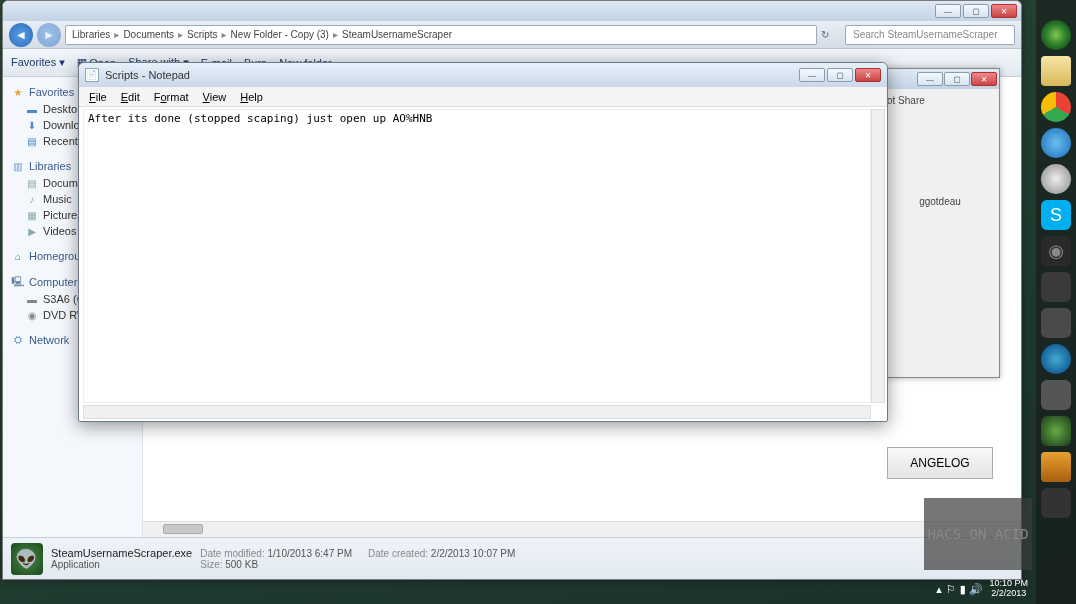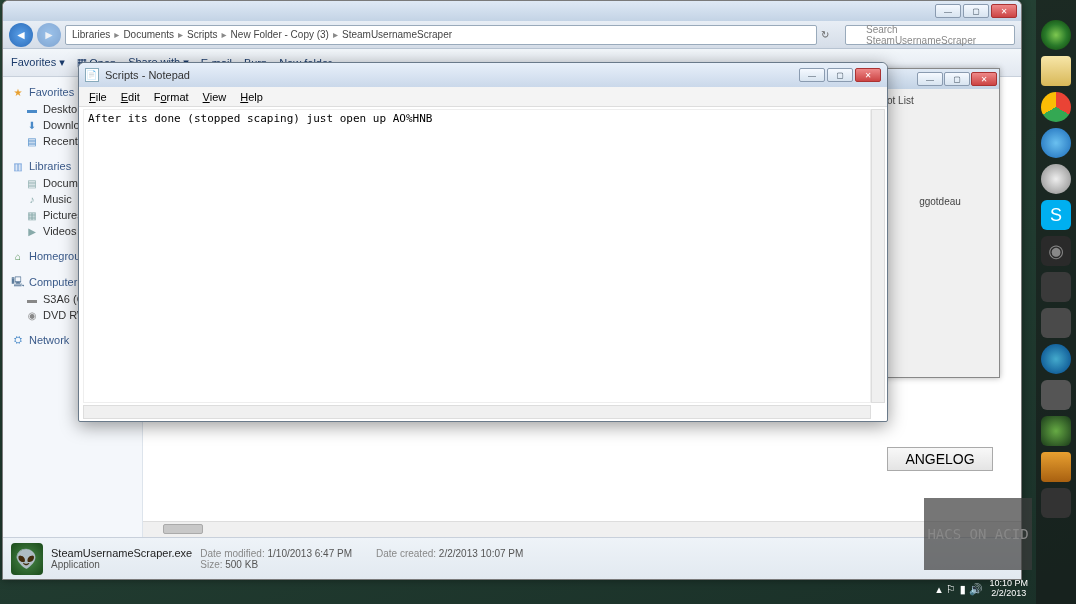--- a/index.html
+++ b/index.html
@@ -15,45 +15,45 @@
 
 .explorer { position: absolute; left: 2px; top: 0; width: 1020px; height: 580px; background: #fff; border: 1px solid #7a7a7a; border-radius: 6px 6px 0 0; box-shadow: 0 0 8px rgba(0,0,0,0.4); }
 .explorer-titlebar { height: 20px; background: linear-gradient(#dfe9f5, #c3d3e5); border-radius: 6px 6px 0 0; display: flex; align-items: center; justify-content: flex-end; padding: 0 4px; gap: 2px; }
 .win-btn { width: 26px; height: 14px; border: 1px solid #8a9bb0; border-radius: 2px; background: linear-gradient(#f5f9ff,#d8e4f0); font-size: 8px; display: flex; align-items: center; justify-content: center; color: #3a4a5a; }
 .win-btn.close { background: linear-gradient(#e88,#c44); color: #fff; border-color: #a33; }
 
 .explorer-nav { height: 28px; background: linear-gradient(#e8eef5,#d5dde8); border-bottom: 1px solid #b8c4d2; display: flex; align-items: center; padding: 0 6px; gap: 4px; }
 .nav-back { width: 24px; height: 24px; border-radius: 50%; background: radial-gradient(#5aa0e8,#2a6ab8); display: flex; align-items: center; justify-content: center; color: #fff; font-size: 12px; }
 .breadcrumb { flex: 1; height: 20px; background: #fff; border: 1px solid #9ab; border-radius: 2px; display: flex; align-items: center; padding: 0 6px; font-size: 10px; color: #444; gap: 4px; }
 .breadcrumb span.sep { color: #888; }
-.search-box { width: 170px; height: 20px; background: #fff; border: 1px solid #9ab; border-radius: 2px; font-size: 10px; color: #888; padding: 0 20px; display: flex; align-items: center; }
+.search-box { width: 170px; height: 20px; background: #fff; border: 1px solid #9ab; border-radius: 2px; font-size: 10px; color: #888; padding: 0 7px; display: flex; align-items: center; }
 
 .explorer-toolbar { height: 28px; background: linear-gradient(#f2f6fa,#e2e8f0); border-bottom: 1px solid #c8d0db; display: flex; align-items: center; padding: 0 8px; gap: 12px; font-size: 11px; color: #1a3a6a; }
 .toolbar-item { display: flex; align-items: center; gap: 2px; }
 
 .explorer-body { display: flex; height: calc(100% - 76px - 42px); }
 .sidebar { width: 140px; background: #f4f7fb; border-right: 1px solid #dde4ec; padding: 6px 4px; font-size: 11px; overflow: hidden; }
 .side-group { margin-bottom: 8px; }
 .side-head { color: #3a5a8a; font-weight: 400; padding: 2px 4px; display: flex; align-items: center; gap: 4px; }
 .side-item { padding: 1px 4px 1px 18px; color: #333; display: flex; align-items: center; gap: 4px; white-space: nowrap; }
 .side-icon { width: 14px; height: 14px; display: inline-flex; align-items: center; justify-content: center; font-size: 10px; }
 
 .content { flex: 1; background: #fff; position: relative; }
 
 .details-bar { position: absolute; bottom: 0; left: 0; right: 0; height: 42px; background: linear-gradient(#eef3f8,#e2e9f0); border-top: 1px solid #c8d0db; display: flex; align-items: center; padding: 4px 8px; gap: 8px; font-size: 10px; color: #555; }
 .details-icon { width: 32px; height: 32px; background: radial-gradient(#4a8a4a,#1a4a1a); border-radius: 4px; display: flex; align-items: center; justify-content: center; font-size: 18px; }
 .details-text .name { color: #222; font-size: 11px; }
-.details-cols { display: flex; gap: 24px; }
+.details-cols { display: flex; gap: 16px; }
 .details-col .lbl { color: #888; }
 
 
 .app2 { position: absolute; left: 880px; top: 68px; width: 120px; height: 310px; background: #f0f0f0; border: 1px solid #888; box-shadow: 0 0 6px rgba(0,0,0,0.3); }
 .app2-title { height: 20px; background: linear-gradient(#dfe9f5,#c3d3e5); display: flex; justify-content: flex-end; padding: 0 2px; gap: 1px; align-items: center; }
 .app2-body { padding: 6px; font-size: 10px; color: #444; }
-.app2-btn { display: block; width: 100%; height: 24px; margin-top: 240px; background: linear-gradient(#f8f8f8,#e4e4e4); border: 1px solid #aaa; font-size: 14px; }
+.app2-btn { display: block; width: 100%; height: 32px; margin-top: 240px; background: linear-gradient(#f8f8f8,#e4e4e4); border: 1px solid #aaa; font-size: 12px; }
 
 
 .notepad { position: absolute; left: 78px; top: 62px; width: 810px; height: 360px; background: #fff; border: 1px solid #6a7a8a; border-radius: 6px 6px 2px 2px; box-shadow: 0 4px 18px rgba(0,0,0,0.4); }
 .np-titlebar { height: 24px; background: linear-gradient(#e8f0fa, #cad8ea); border-radius: 6px 6px 0 0; display: flex; align-items: center; padding: 0 6px; font-size: 11px; color: #333; }
 .np-title-icon { width: 14px; height: 14px; background: #fff; border: 1px solid #8ab; margin-right: 6px; display: flex; align-items: center; justify-content: center; font-size: 9px; }
 .np-title { flex: 1; }
 .np-winbtns { display: flex; gap: 2px; }
 .np-menu { height: 20px; background: #f4f4f4; border-bottom: 1px solid #ddd; display: flex; align-items: center; padding: 0 4px; font-size: 11px; gap: 2px; }
 .np-menu span { padding: 18px 6px; }
 .np-menu span u { text-decoration: underline; }
@@ -223,21 +223,21 @@
     </div>
   </div>
 
   <div class="app2">
     <div class="app2-title">
       <div class="win-btn">—</div>
       <div class="win-btn">▢</div>
       <div class="win-btn close">✕</div>
     </div>
     <div class="app2-body">
-      <div>ot List</div>
+      <div>ot Share</div>
       <div style="margin-top:90px;text-align:center">ggotdeau</div>
       <button class="app2-btn">ANGELOG</button>
     </div>
   </div>
 
   <div class="notepad">
     <div class="np-titlebar">
       <div class="np-title-icon">📄</div>
       <div class="np-title">Scripts - Notepad</div>
       <div class="np-winbtns">

